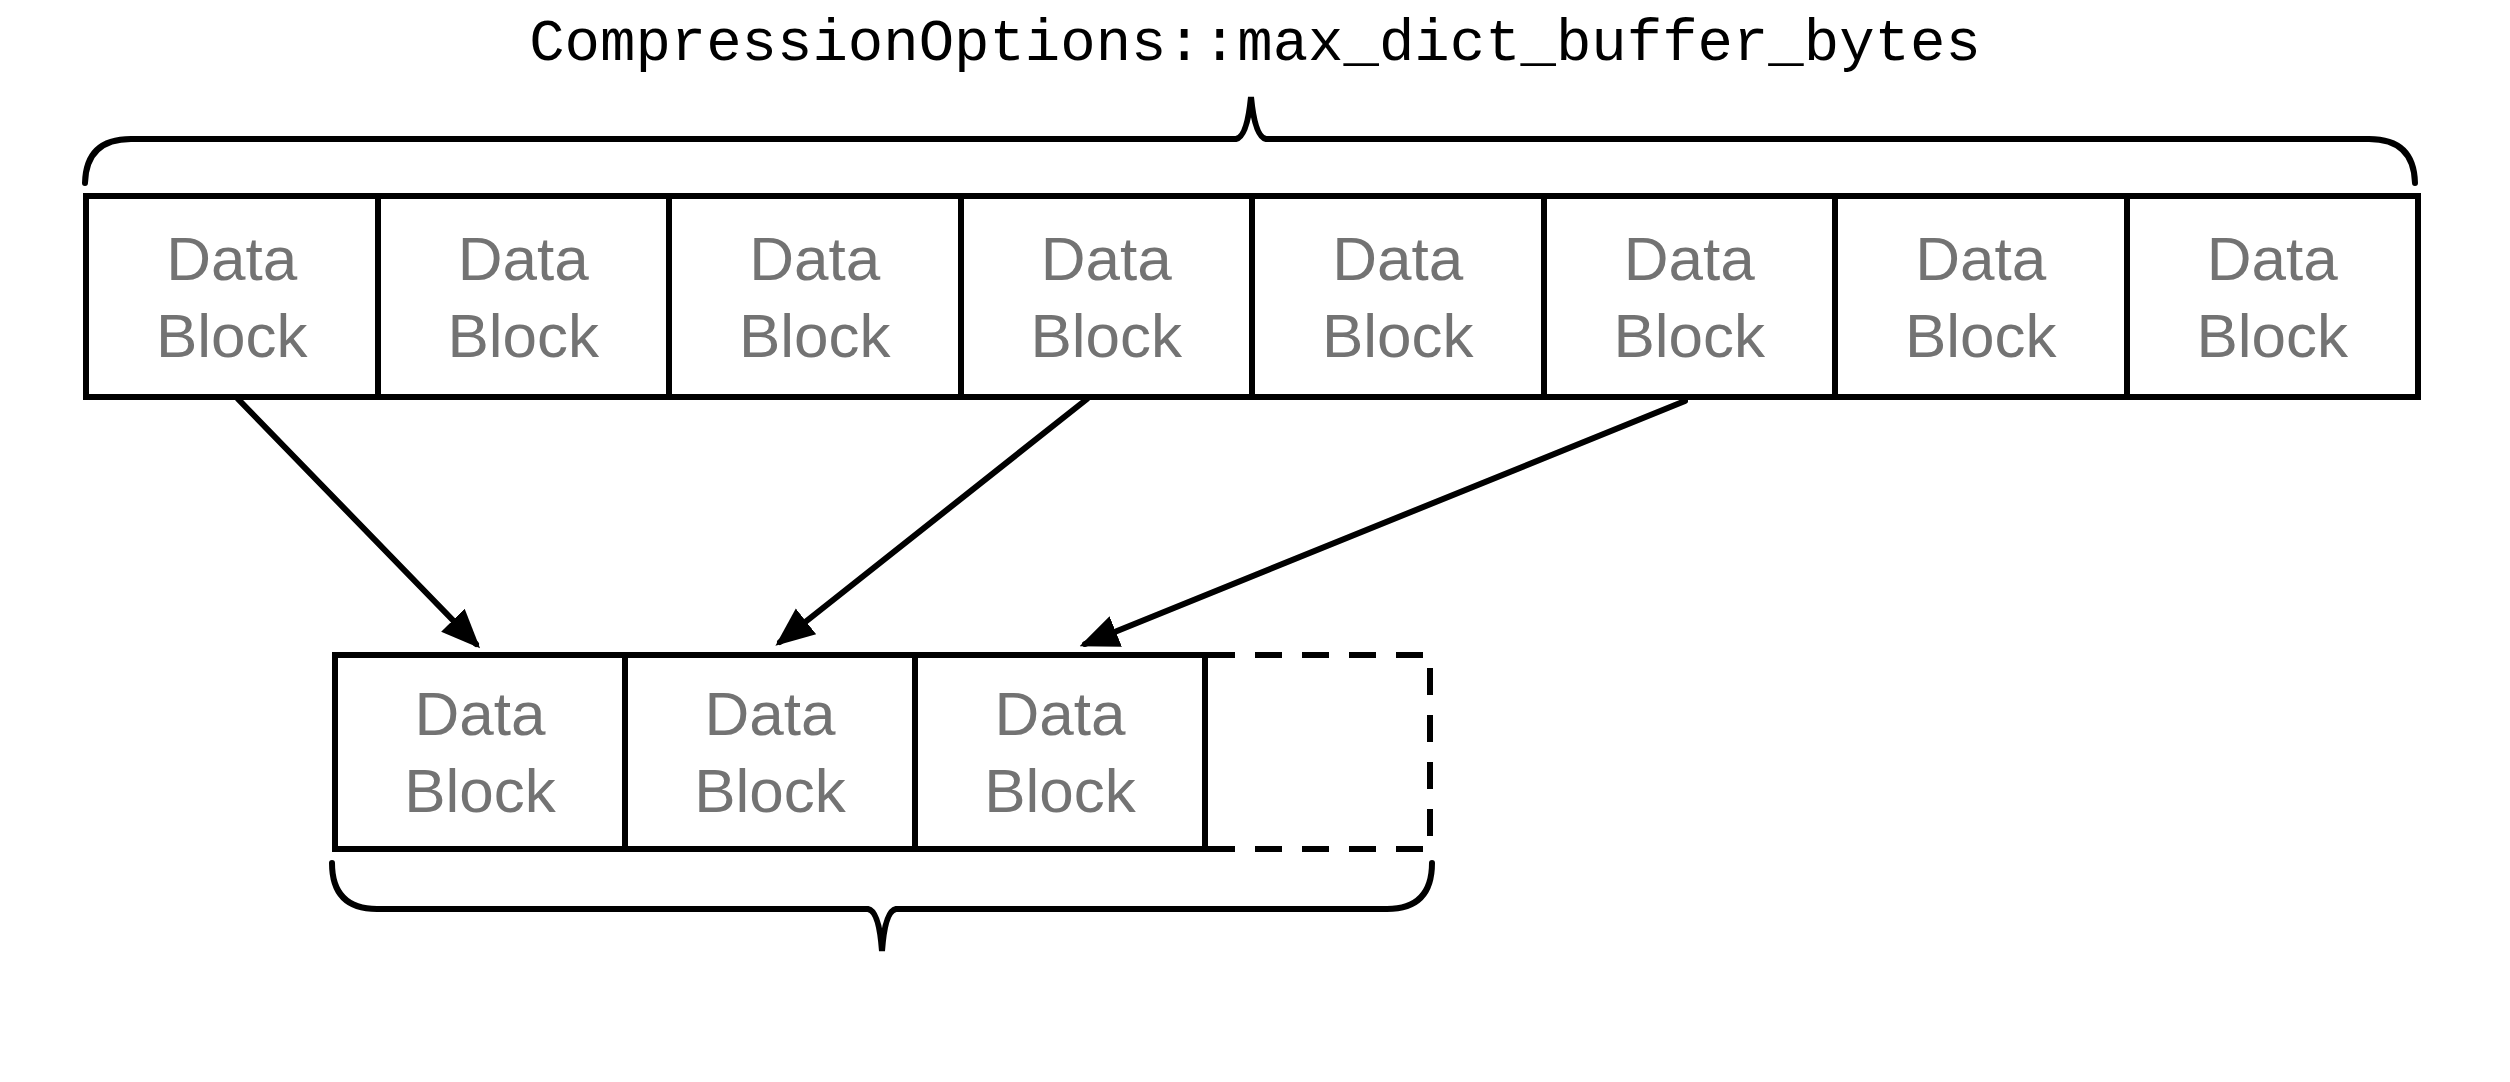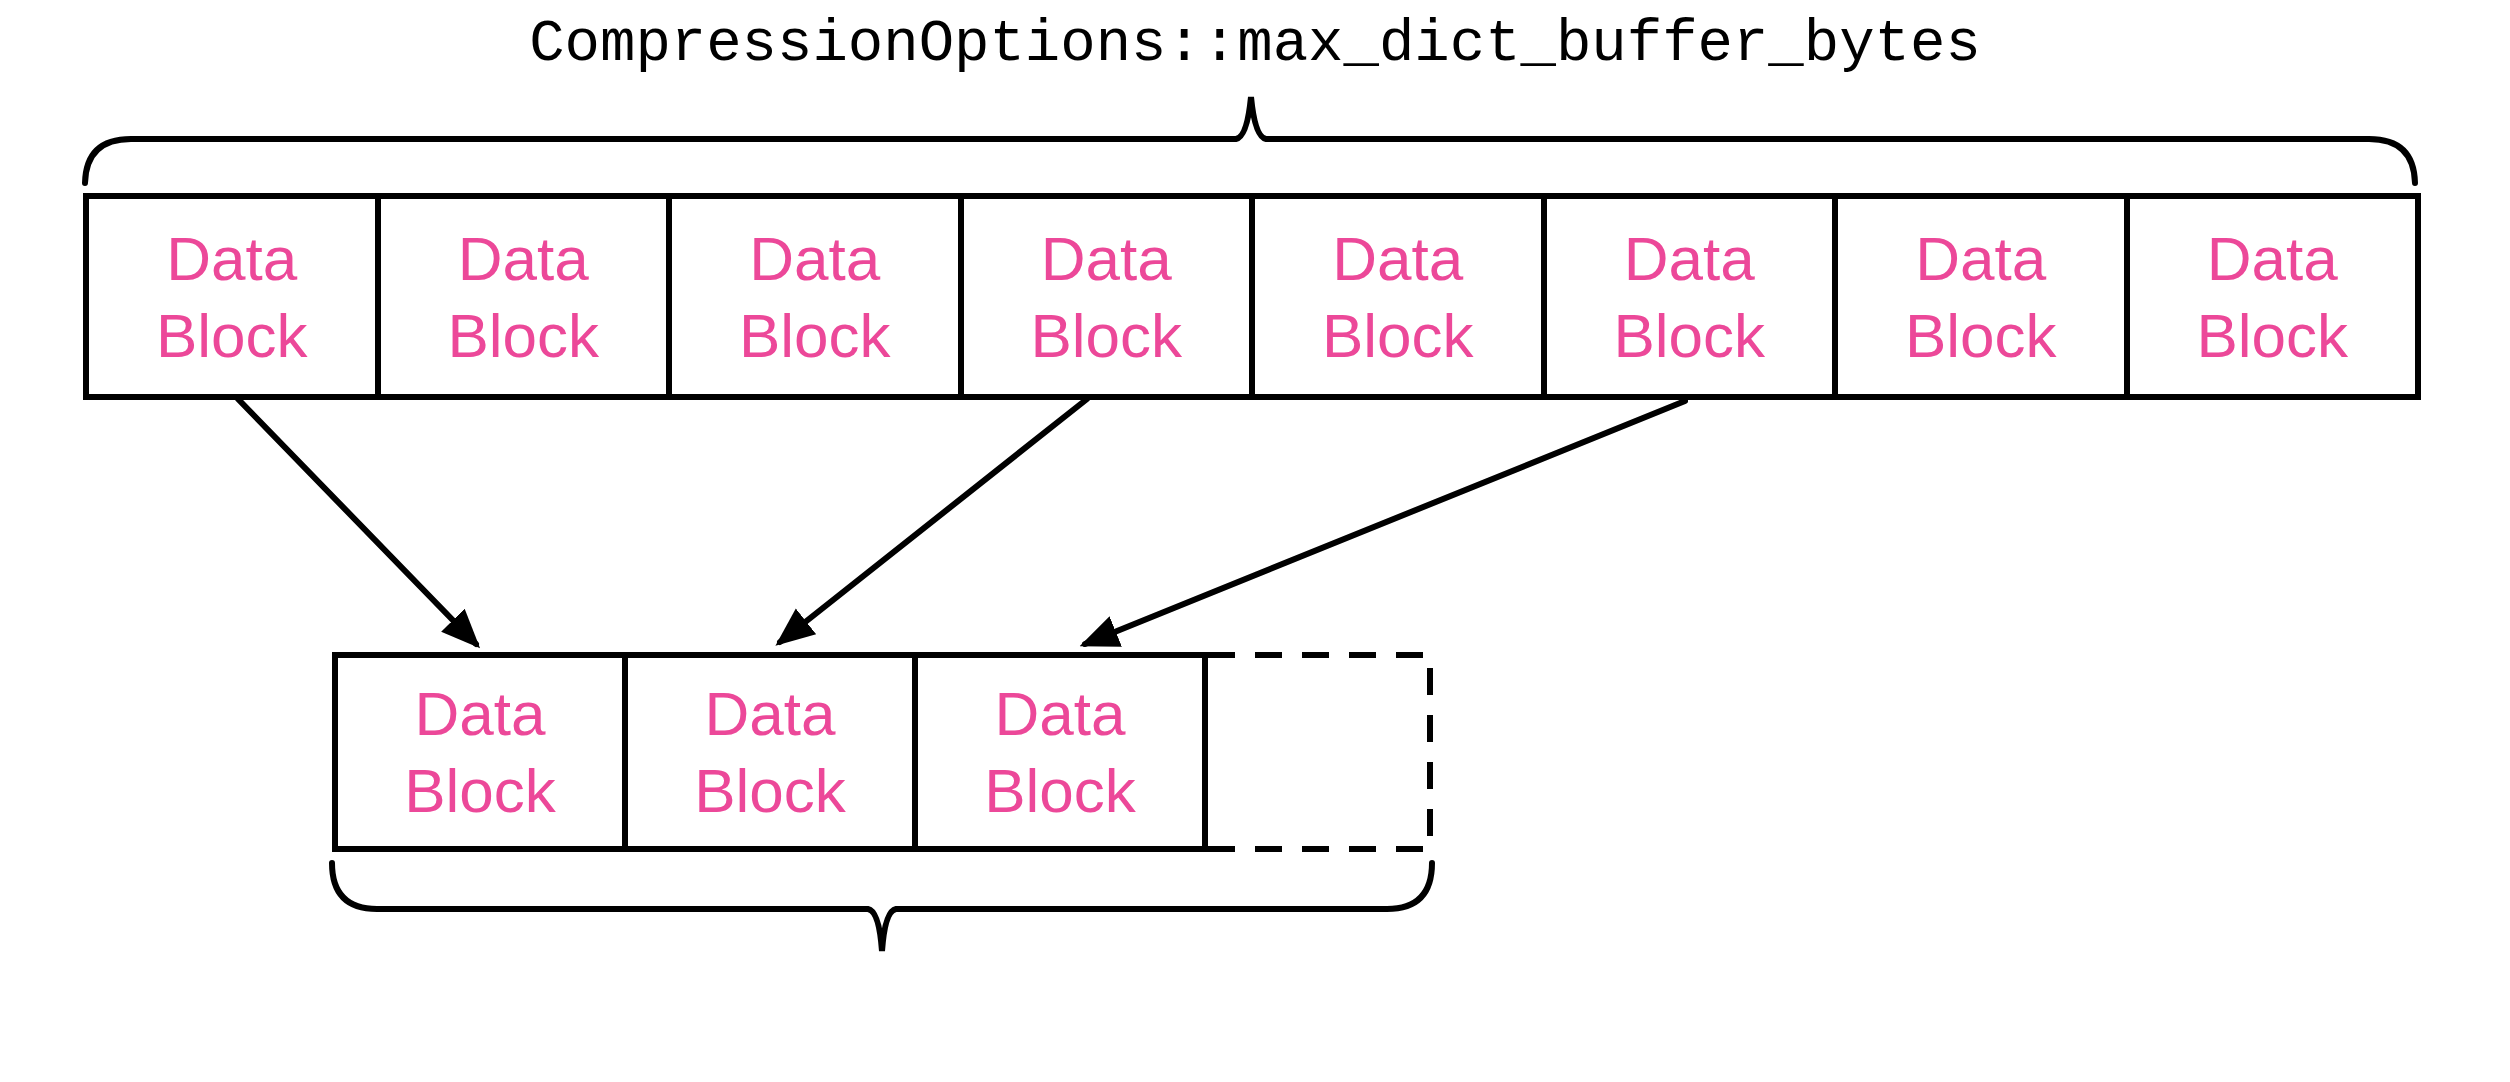--- a/index.html
+++ b/index.html
@@ -37,21 +37,21 @@
     display: flex;
     align-items: center;
     justify-content: center;
     min-width: 0;
   }
   .cell + .cell { border-left: 6px solid #000000; }
   .cell-label {
     text-align: center;
     font-size: 62px;
     font-weight: 400;
-    color: #ec4899;
+    color: #737373;
   }
   .cell-label span { display: block; line-height: 77px; }
   #overlay {
     position: absolute;
     left: 0; top: 0;
     width: 2510px; height: 1082px;
     pointer-events: none;
   }
   .stroke {
     stroke: #000000;

